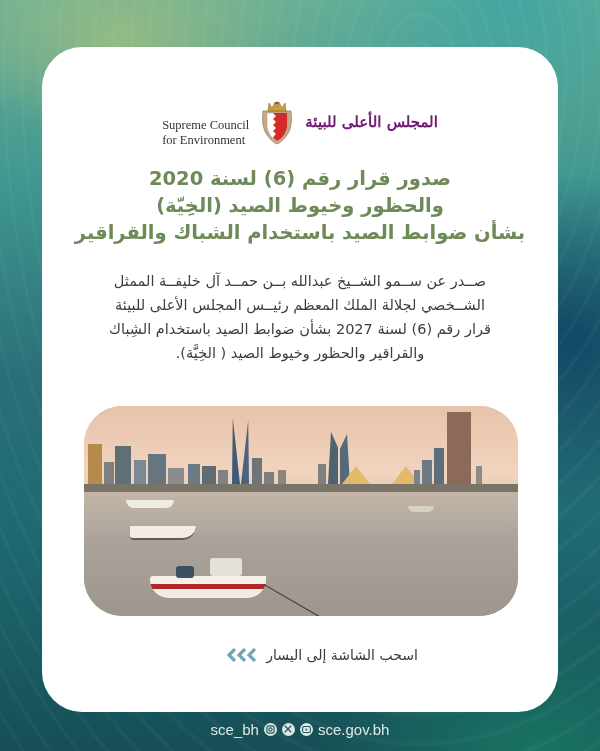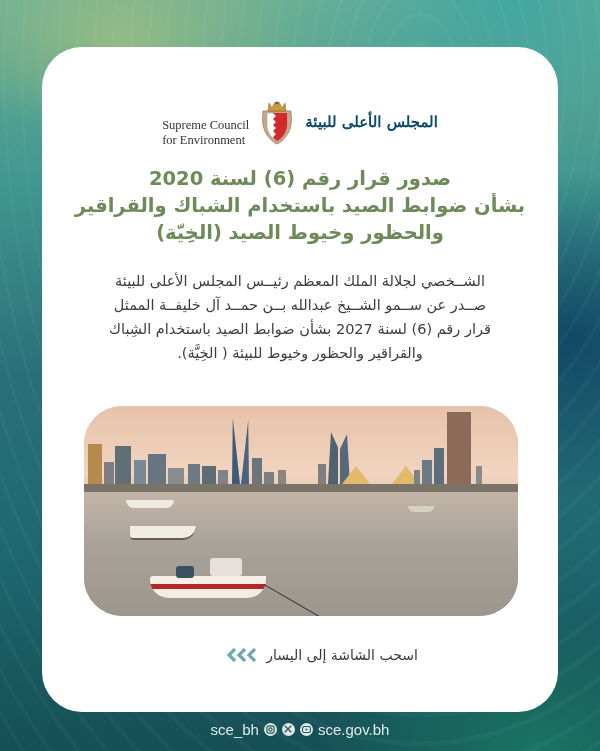--- a/index.html
+++ b/index.html
@@ -26,21 +26,21 @@
   .logo-row {
     position: absolute; left: 0; right: 0; top: 52px; height: 46px;
     display: flex; justify-content: center; align-items: center; gap: 10px;
   }
   .logo-en {
     font-family: "Liberation Serif", serif; font-size: 12.5px; line-height: 15px;
     color: #333; text-align: left; margin-top: 22px;
   }
   .crest { width: 36px; height: 46px; }
   .logo-ar {
-    font-family: "DejaVu Serif", serif; font-size: 15px; color: #0c4a6e; direction: rtl;
+    font-family: "DejaVu Serif", serif; font-size: 15px; color: #701a75; direction: rtl;
     font-weight: bold; letter-spacing: -0.5px;
   }
   .title {
     position: absolute; left: 20px; right: 20px; top: 118px;
     direction: rtl; text-align: center;
     color: #6d8a58; font-weight: bold; font-size: 19.5px; line-height: 27px;
   }
   .title div { white-space: nowrap; }
   .body-text {
     position: absolute; left: 26px; right: 26px; top: 222px;
@@ -94,29 +94,29 @@
       <path d="M8 14 L28 14 L28 28 Q26 38 18 42 Q10 38 8 28 Z" fill="#ffffff" stroke="#999" stroke-width="0.5"></path>
       <path d="M14 14 L28 14 L28 28 Q26 38 18 42 Q15 40 14 38 L17 35 L14 32 L17 29 L14 26 L17 23 L14 20 L17 17 Z" fill="#d42a2a"></path>
       <path d="M10 4 L13 9 L16 3 L18 8 L20 3 L23 9 L26 4 L27 12 L9 12 Z" fill="#c9a037" stroke="#7a5a20" stroke-width="0.5"></path>
       <circle cx="18" cy="4" r="1.6" fill="#7a5a20"></circle>
     </svg>
     <div class="logo-ar">المجلس الأعلى للبيئة</div>
   </div>
 
   <div class="title">
     <div>صدور قرار رقم (6) لسنة 2020</div>
+    <div>والحظور وخيوط الصيد (الخِيّة)</div>
     <div>بشأن ضوابط الصيد باستخدام الشباك والقراقير</div>
-    <div>والحظور وخيوط الصيد (الخِيّة)</div>
   </div>
 
   <div class="body-text">
+    <div>صــدر عن ســمو الشــيخ عبدالله بــن حمــد آل خليفــة الممثل</div>
     <div>الشــخصي لجلالة الملك المعظم رئيــس المجلس الأعلى للبيئة</div>
-    <div>صــدر عن ســمو الشــيخ عبدالله بــن حمــد آل خليفــة الممثل</div>
     <div>قرار رقم (6) لسنة 2027 بشأن ضوابط الصيد باستخدام الشِباك</div>
-    <div>والقراقير والحظور وخيوط للبيئة ( الخِيَّة).</div>
+    <div>والقراقير والحظور وخيوط الصيد ( الخِيَّة).</div>
   </div>
 
   <div class="photo">
     <div class="sky"></div>
     <div class="water"></div>
 
     <div class="bldg" style="left:4px;width:14px;height:40px;background:#b58a4a;"></div>
     <div class="bldg" style="left:20px;width:10px;height:22px;background:#7d7f82;"></div>
     <div class="bldg" style="left:31px;width:16px;height:38px;background:#5e6f76;"></div>
     <div class="bldg" style="left:50px;width:12px;height:24px;background:#7a8a95;"></div>

